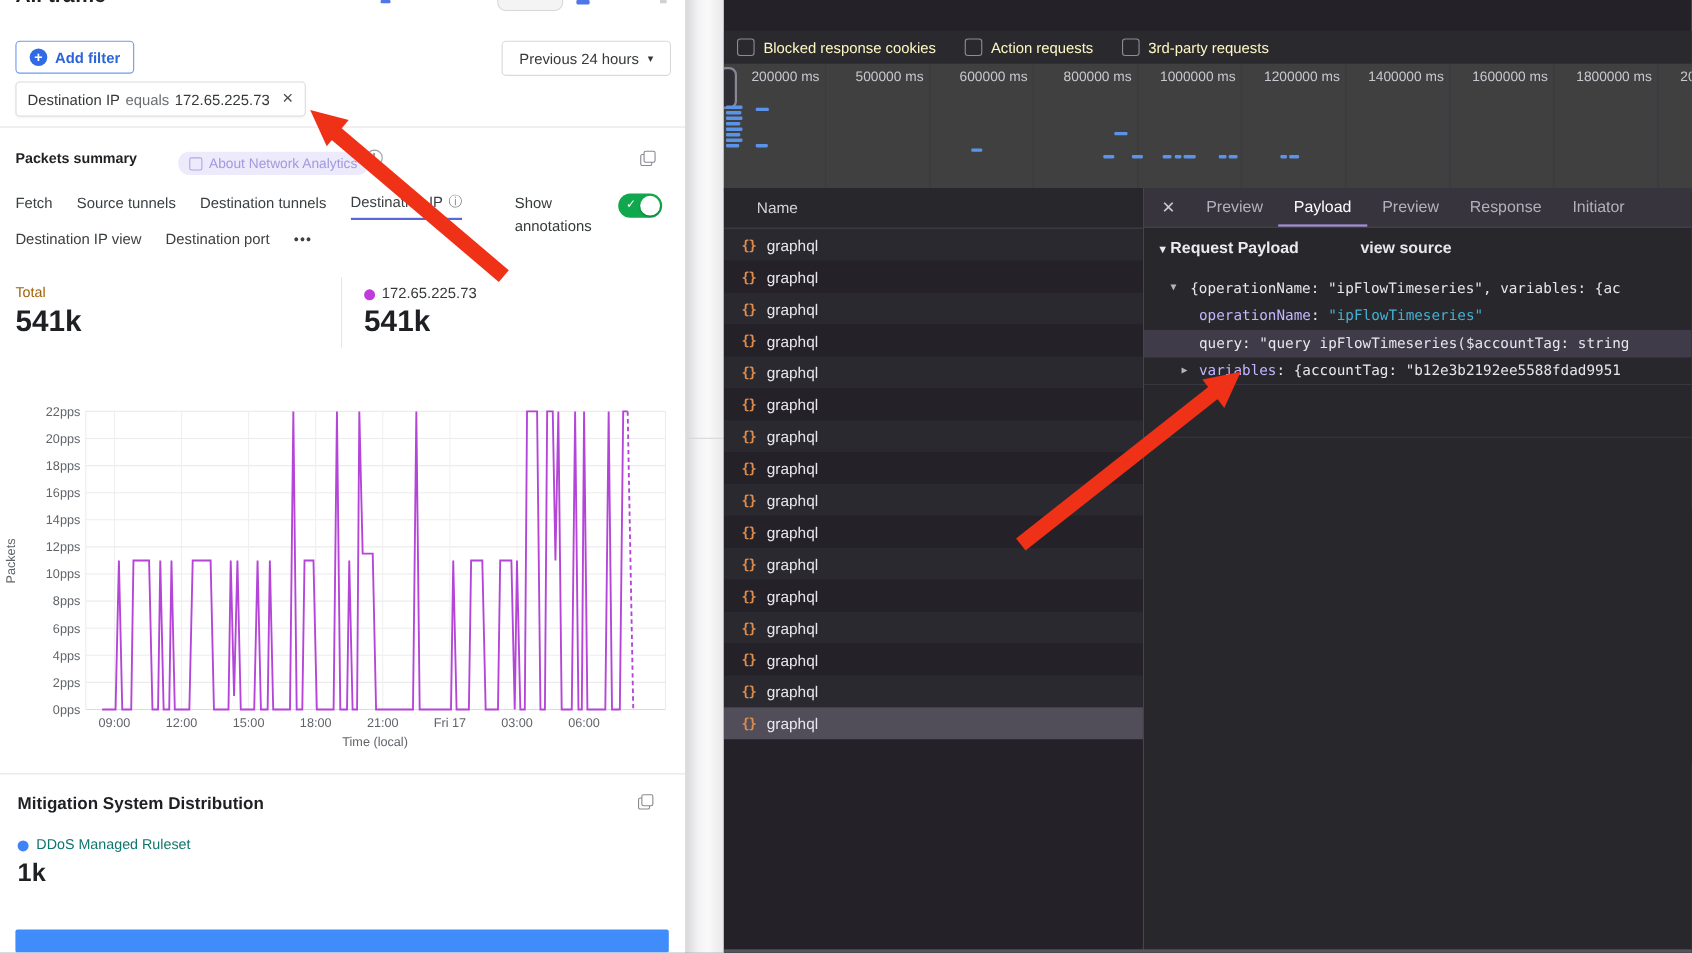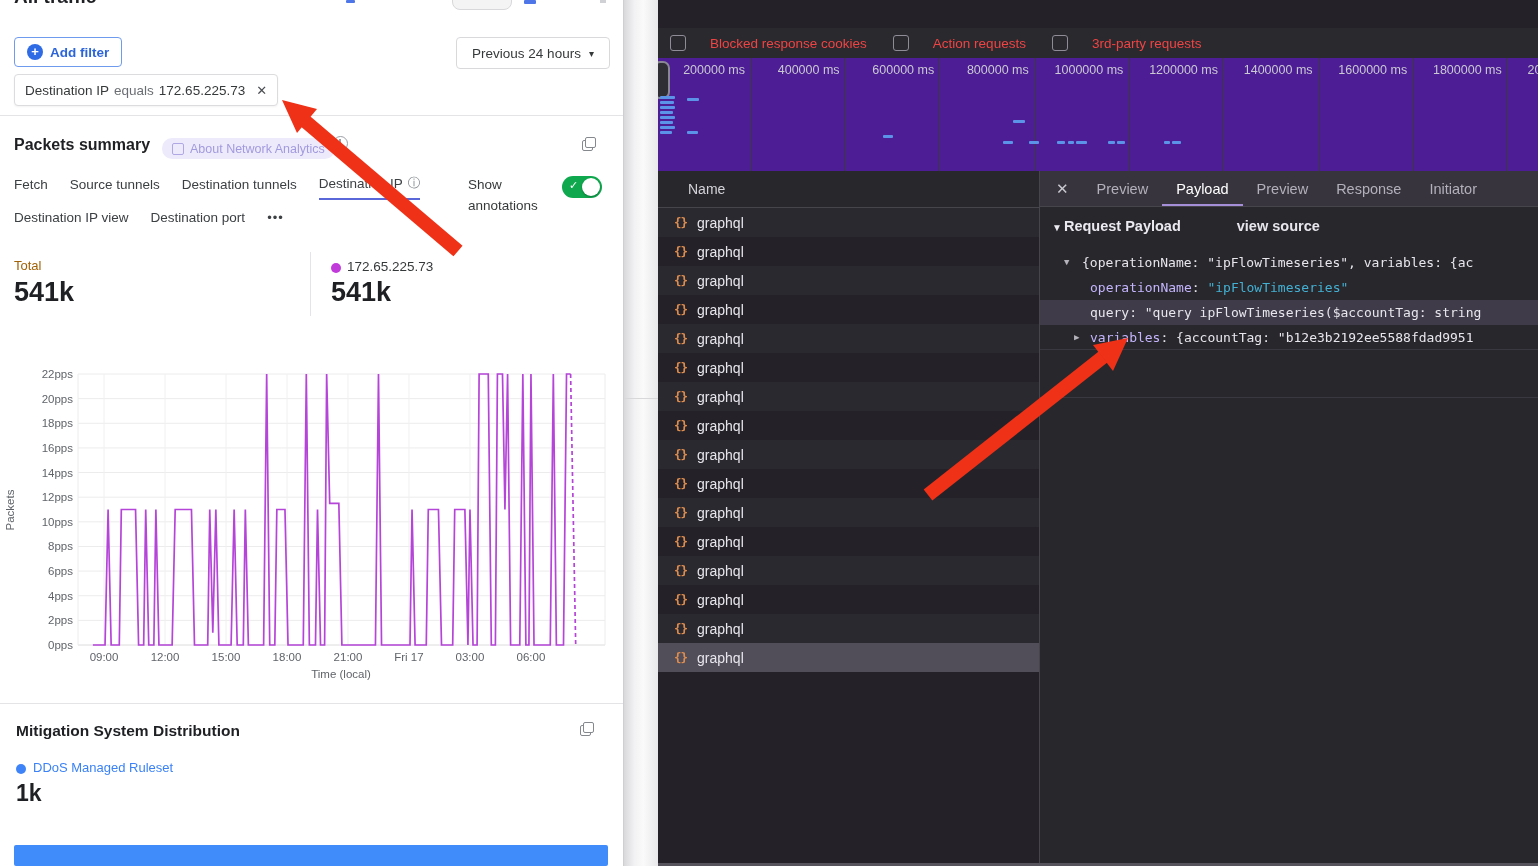--- a/index.html
+++ b/index.html
@@ -18,21 +18,21 @@
   .plus-icon{width:16px;height:16px;border-radius:50%;background:#2f6be4;color:#fff;font-size:13px;line-height:15px;
              text-align:center;font-weight:bold}
   .time-range{position:absolute;left:456px;top:37px;width:152px;height:30px;background:#fff;border:1px solid #d9d9dc;
               border-radius:4px;display:flex;align-items:center;justify-content:center;gap:8px;font-size:13.5px;color:#36393a}
   .time-range .caret{font-size:10px;color:#36393a}
   .filter-chip{position:absolute;left:14px;top:74px;height:30px;background:#fff;border:1px solid #dcdcdf;border-radius:4px;
                box-shadow:0 1px 2px rgba(0,0,0,.05);display:flex;align-items:center;gap:5px;padding:0 10px;font-size:13.5px}
   .f-field{color:#36393a}.f-op{color:#6b6f73}.f-val{color:#36393a}
   .x-icon{margin-left:6px;color:#4a4d51;font-size:13px;cursor:pointer}
   .hdiv{position:absolute;left:0;width:623px;height:1px;background:#e4e4e7}
-  .ps-title{position:absolute;left:14px;top:136px;font-size:16px;font-weight:bold;color:#1f2023;margin:0}
+  .ps-title{position:absolute;left:14px;top:136px;font-size:13px;font-weight:bold;color:#1f2023;margin:0}
   .na-badge{position:absolute;left:162px;top:138px;height:21px;background:#edeafb;border-radius:10px;display:flex;
             align-items:center;gap:6px;padding:0 10px;color:#a29ade;font-size:12.5px}
   .badge-icon{width:10px;height:10px;border:1.5px solid #9b92dd;border-radius:2px;opacity:.75}
   .clock-icon{position:absolute;left:333px;top:136px;width:13px;height:13px;border:1.5px solid #9aa0a6;border-radius:50%}
   .clock-icon:after{content:"";position:absolute;left:5px;top:2px;width:1.5px;height:5px;background:#9aa0a6}
   .copy-icon{position:absolute;width:14px;height:14px}
   .copy-icon:before{content:"";position:absolute;left:0;bottom:0;width:9px;height:9px;border:1.5px solid #85898e;border-radius:2px}
   .copy-icon:after{content:"";position:absolute;right:0;top:0;width:9px;height:9px;border:1.5px solid #85898e;border-radius:2px;background:#fff}
   .tabs-row{position:absolute;left:14px;display:flex;gap:22px;font-size:13.5px;color:#3c4043}
   .tabs-row .tab{padding-bottom:6px;cursor:pointer;display:flex;align-items:center;gap:5px}
@@ -43,41 +43,41 @@
   .toggle .check{position:absolute;left:7px;top:3px;color:#fff;font-size:11px}
   .toggle .knob{position:absolute;right:2px;top:2px;width:18px;height:18px;border-radius:50%;background:#fff;box-shadow:0 1px 2px rgba(0,0,0,.3)}
   .more-dots{font-size:13px;color:#3c4043;letter-spacing:1px}
   .stat-label{position:absolute;font-size:13px;color:#a16207}
   .stat-value{position:absolute;font-size:27px;font-weight:bold;color:#1f2023}
   .stat-vdiv{position:absolute;left:310px;top:252px;width:1px;height:64px;background:#e4e4e7}
   .legend-dot{position:absolute;width:10px;height:10px;border-radius:50%}
   .ip-label{position:absolute;left:347px;top:259px;font-size:13.5px;color:#36393a}
   .chart-wrap{position:absolute;left:0;top:358px;width:623px;height:336px}
   .mit-title{position:absolute;left:16px;top:722px;font-size:15.5px;font-weight:bold;color:#1f2023;margin:0}
-  .mit-legend{position:absolute;left:33px;top:760px;font-size:13px;color:#3b82f6}
+  .mit-legend{position:absolute;left:33px;top:760px;font-size:13px;color:#0f766e}
   .mit-value{position:absolute;left:16px;top:780px;font-size:23px;font-weight:bold;color:#1f2023}
   .mit-bar{position:absolute;left:14px;top:845px;width:594px;height:21px;border-radius:2px}
   
   .gap-strip{position:absolute;left:623px;top:0;width:35px;height:866px;
              background:linear-gradient(90deg,#d9d9dc 0,#f2f2f4 30%,#fafafa 55%,#e7e7ea 100%);border-left:1px solid #cfcfd3}
   .gap-line{position:absolute;left:0;right:0;top:398px;height:1px;background:#d8d8db}
   
   .devtools{position:absolute;left:658px;top:0;width:880px;height:866px;background:#242228;overflow:hidden;
             font-family:"Liberation Sans","DejaVu Sans",sans-serif}
   .dt-chips{position:absolute;top:0;left:0;right:0;height:28px;background:#2a292e;display:flex;align-items:center;
             padding-left:7px;gap:6px}
   .chip{height:21px;border:1px solid #6f6c78;border-radius:11px;padding:0 9px;color:#e8e6ed;font-size:12.5px;
         display:flex;align-items:center;cursor:pointer;flex:none}
   .chip.active{background:#696179;border-color:#938aa8}
   .chip-sep{width:1px;height:16px;background:#4c4953}
   .dt-checks{position:absolute;top:28px;left:0;right:0;height:30px;background:#2a292e;border-bottom:1px solid #3a383f;
              display:flex;align-items:center;gap:26px;padding-left:12px}
-  .cb{display:flex;align-items:center;gap:24px;color:#ef4444;font-size:13.5px;cursor:pointer}
+  .cb{display:flex;align-items:center;gap:8px;color:#fef9c3;font-size:13.5px;cursor:pointer}
   .cb .box{width:14px;height:14px;border:1.5px solid #8f8c97;border-radius:3px}
-  .dt-timeline{position:absolute;top:58px;left:0;right:0;height:113px;background:#4c1d95;border-bottom:3px solid #84cc16;
+  .dt-timeline{position:absolute;top:58px;left:0;right:0;height:113px;background:#404040;border-bottom:3px solid #84cc16;
                display:flex;overflow:hidden}
   .tcol{flex:none;border-right:1px solid #3b3a41;box-sizing:border-box;position:relative;height:100%}
   .tcol span{position:absolute;top:5px;right:5px;font-size:12.5px;color:#cac8d1;white-space:nowrap}
   .tmark{position:absolute;height:3px;border-radius:1px}
   .thandle{position:absolute;left:-5px;top:3px;width:13px;height:34px;border:2px solid #8a8794;border-radius:7px;background:#2f2e34}
   .dt-names{position:absolute;left:0;top:171px;width:382px;bottom:0;background:#242228;border-right:1px solid #47454c;box-sizing:border-box}
   .name-header{height:36px;border-bottom:1px solid #47454c;display:flex;align-items:center;padding-left:30px;
                color:#d5d3da;font-size:14px;background:#28272c}
   .req-row{height:29px;display:flex;align-items:center;gap:10px;padding-left:16px;font-size:14px;color:#e8e6ed;cursor:pointer}
   .req-row:nth-child(odd){background:#2a292f}
@@ -244,21 +244,21 @@
         <span class="box"></span>
         <span>3rd-party requests</span>
       </span>
     </div>
   <div class="dt-timeline" id="timeline">
       <span class="thandle"></span>
       <div class="tcol" style="width: 93px;">
         <span>200000 ms</span>
       </div>
       <div class="tcol" style="width: 94.6px;">
-        <span>400000 ms</span>
+        <span>500000 ms</span>
       </div>
       <div class="tcol" style="width: 94.6px;">
         <span>600000 ms</span>
       </div>
       <div class="tcol" style="width: 94.6px;">
         <span>800000 ms</span>
       </div>
       <div class="tcol" style="width: 94.6px;">
         <span>1000000 ms</span>
       </div>

